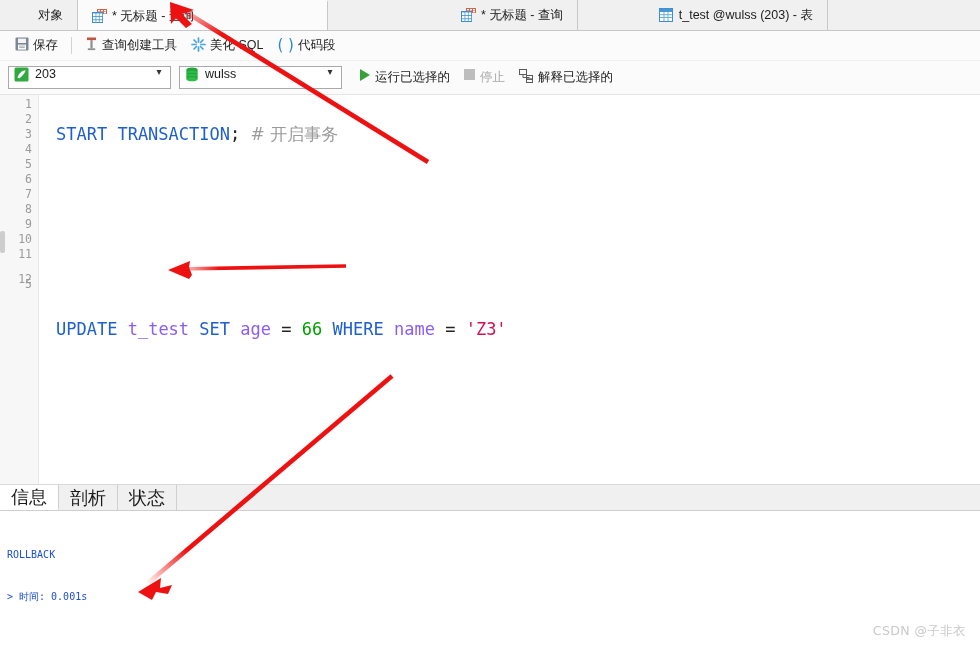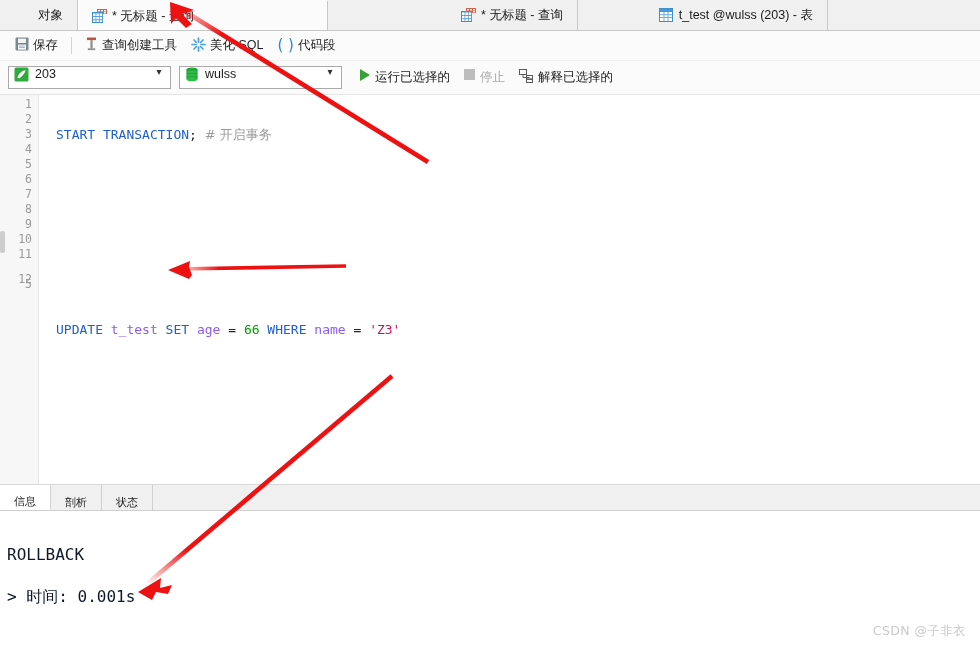--- a/index.html
+++ b/index.html
@@ -108,21 +108,21 @@
     background:#f7f7f7; border-right:1px solid #e6e6e6;
   }
   #gutter .ln {
     position:absolute; right:6px;
     font-family:"DejaVu Sans Mono", monospace;
     font-size:11.5px; color:#9a9a9a; line-height:15px;
   }
   #codearea {
     position:absolute; left:39px; top:0; right:0; bottom:0;
     font-family:"DejaVu Sans Mono", monospace;
-    font-size:13px; line-height:15px;
+    font-size:17px; line-height:15px;
     padding: 2px 0 8px 17px;
     white-space: pre;
   }
   #codearea .row { height:15px; }
   .k   { color:#1f5fd0; }
   .id  { color:#8b5cf6; }
   .num { color:#00a000; }
   .str { color:#d01050; }
   .cm  { color:#9b9b9b; }
   .pn  { color:#222222; }
@@ -139,36 +139,36 @@
     position:absolute; left:0; top:484px; width:980px; height:165px;
     background:#ffffff;
     border-top:1px solid #d9d9d9;
   }
   #btabs {
     position:absolute; left:0; top:0; width:980px; height:26px;
     background:#f0f0f0; border-bottom:1px solid #cfcfcf;
     display:flex; align-items:stretch;
   }
   .btab {
-    display:flex; align-items:flex-end; justify-content:center;
-    min-width:51px; padding:0 11px; font-size:11px; cursor:default;
+    display:flex; align-items:center; justify-content:center;
+    min-width:51px; padding:0 11px; font-size:18px; cursor:default;
     border-right:1px solid #cfcfcf;
   }
   .btab.active { background:#ffffff; border-bottom:1px solid #ffffff; }
   .btab.inactive { background:#f0f0f0; }
   #btabs .filler { flex:1; border-right:none; background:#f0f0f0; }
 
   #boutput {
     position:absolute; left:0; top:26px; width:980px; height:139px;
     background:#ffffff; overflow:hidden;
     font-family:"DejaVu Sans Mono", monospace;
-    font-size:16px; line-height:14.3px;
+    font-size:10px; line-height:14.3px;
     padding: 8px 0 3px 7px;
     white-space: pre;
-    color:#0f172a;
+    color:#1d4ed8;
   }
 
   
   #watermark {
     position:absolute; right:14px; bottom:9px;
     font-size:12.5px; color:#c9c9c9;
     font-family:"DejaVu Sans", sans-serif;
     letter-spacing:0.4px;
   }
 

